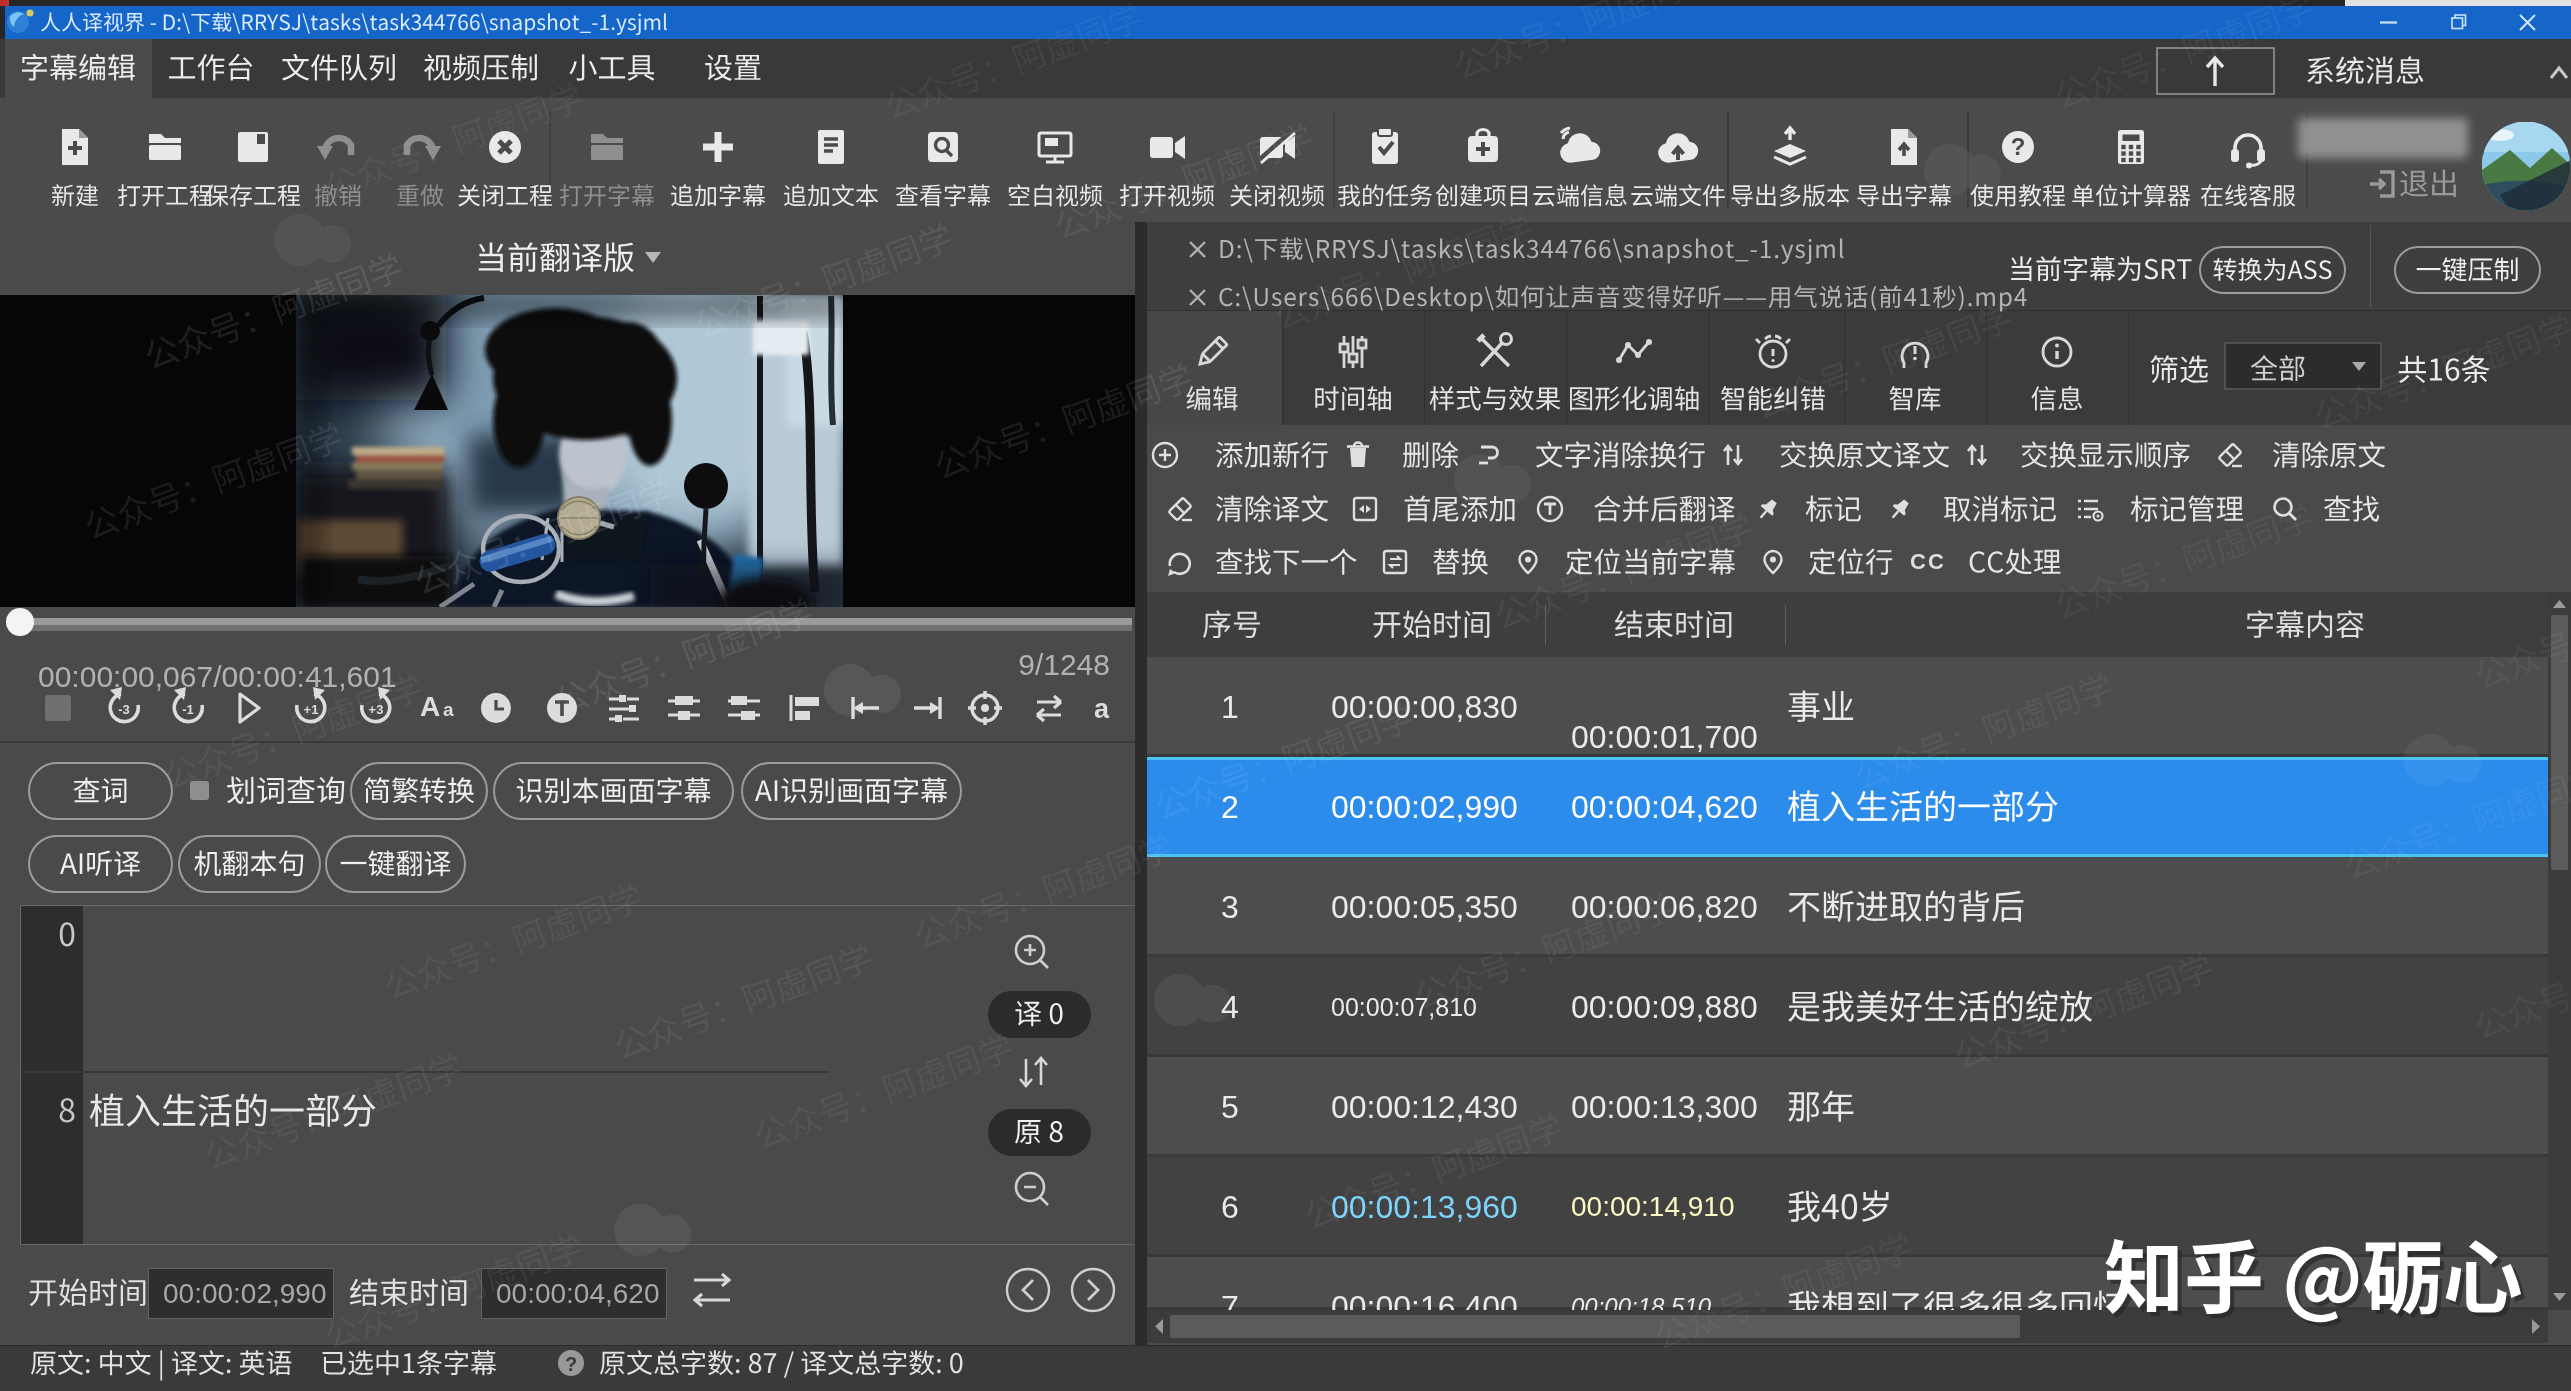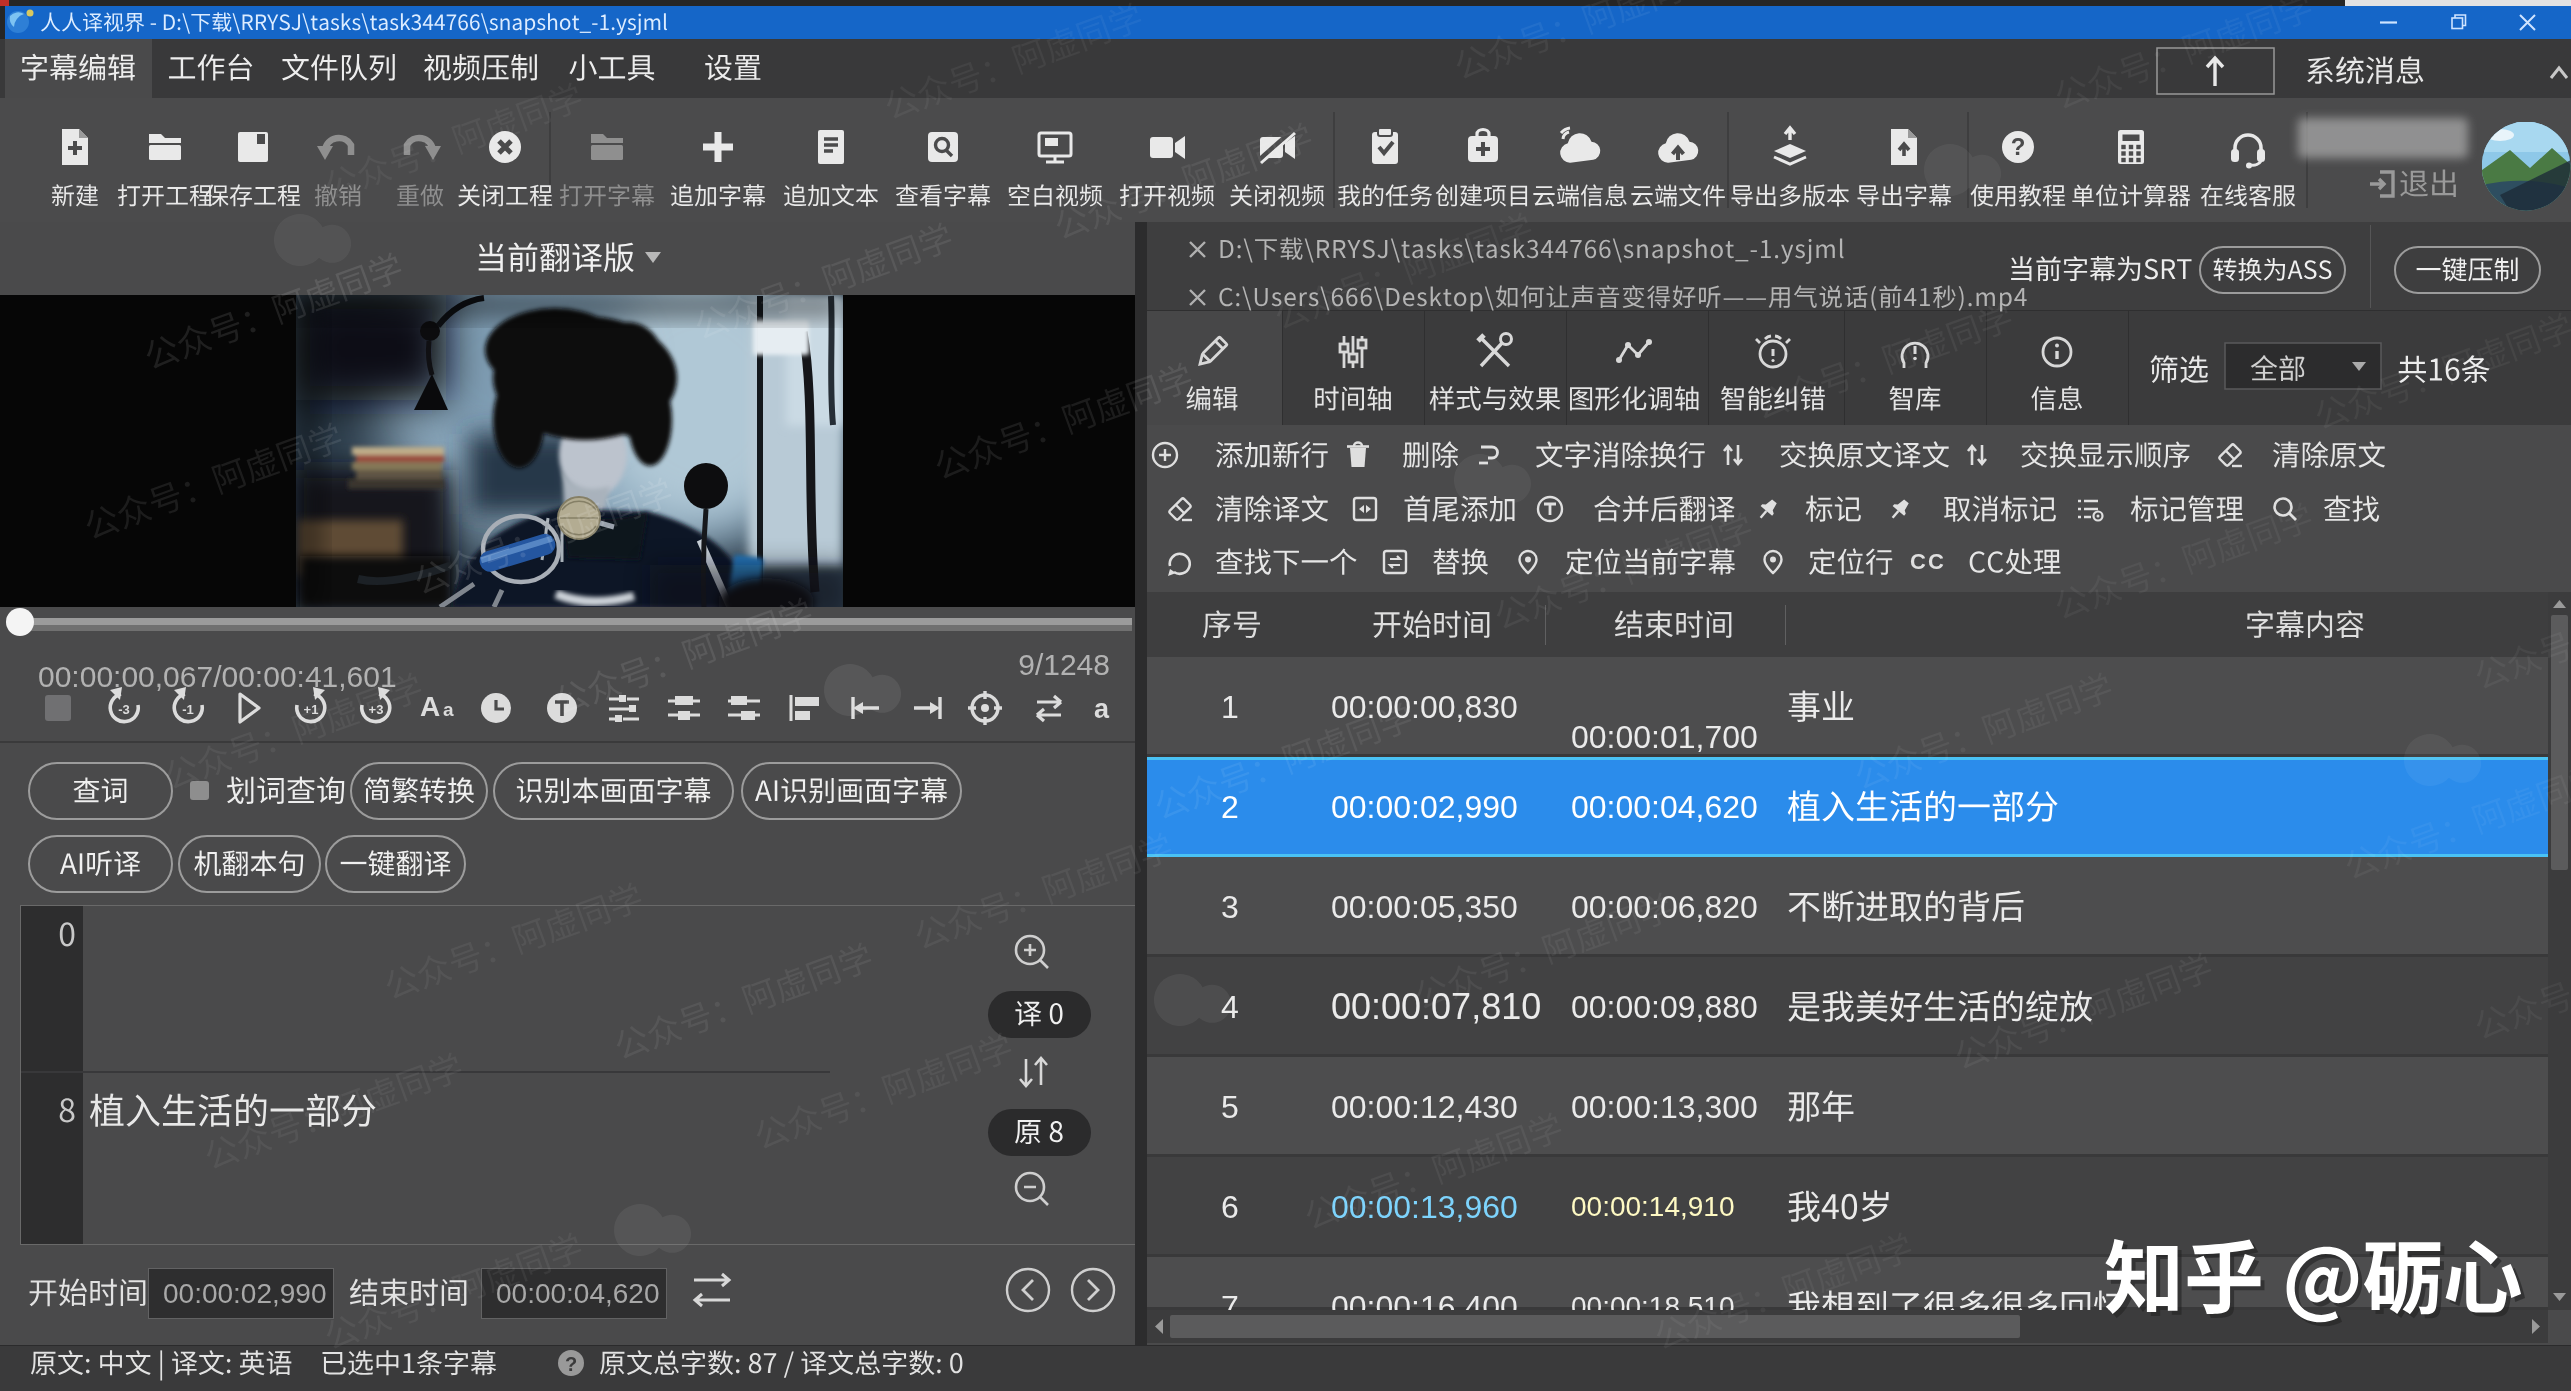--- a/index.html
+++ b/index.html
@@ -49,34 +49,34 @@
 <div style="position:absolute;left:1147px;top:757px;width:1401px;height:100px;background:#2b8ceb;border-top:3px solid #4ac2f4;border-bottom:3px solid #4ac2f4;box-sizing:border-box"></div>
 <div style="position:absolute;left:1200px;top:757px;width:60px;height:100px;font-size:32px;color:#ffffff;line-height:100px;white-space:pre;text-align:center">2</div>
 <div style="position:absolute;left:1331px;top:757px;width:250px;height:100px;font-size:32px;color:#ffffff;line-height:100px;white-space:pre;">00:00:02,990</div>
 <div style="position:absolute;left:1571px;top:757px;width:250px;height:100px;font-size:32px;color:#ffffff;line-height:100px;white-space:pre;">00:00:04,620</div>
 <div style="position:absolute;left:1147px;top:857px;width:1401px;height:100px;background:#4d4d4e;border-bottom:3px solid #39393a;box-sizing:border-box"></div>
 <div style="position:absolute;left:1200px;top:857px;width:60px;height:100px;font-size:32px;color:#eaeaea;line-height:100px;white-space:pre;text-align:center">3</div>
 <div style="position:absolute;left:1331px;top:857px;width:250px;height:100px;font-size:32px;color:#eaeaea;line-height:100px;white-space:pre;">00:00:05,350</div>
 <div style="position:absolute;left:1571px;top:857px;width:250px;height:100px;font-size:32px;color:#eaeaea;line-height:100px;white-space:pre;">00:00:06,820</div>
 <div style="position:absolute;left:1147px;top:957px;width:1401px;height:100px;background:#424243;border-bottom:3px solid #39393a;box-sizing:border-box"></div>
 <div style="position:absolute;left:1200px;top:957px;width:60px;height:100px;font-size:32px;color:#eaeaea;line-height:100px;white-space:pre;text-align:center">4</div>
-<div style="position:absolute;left:1331px;top:957px;width:250px;height:100px;font-size:36px;color:#eaeaea;line-height:100px;white-space:pre;">00:00:07,810</div>
+<div style="position:absolute;left:1331px;top:957px;width:250px;height:100px;font-size:25px;color:#eaeaea;line-height:100px;white-space:pre;">00:00:07,810</div>
 <div style="position:absolute;left:1571px;top:957px;width:250px;height:100px;font-size:32px;color:#eaeaea;line-height:100px;white-space:pre;">00:00:09,880</div>
 <div style="position:absolute;left:1147px;top:1057px;width:1401px;height:100px;background:#4d4d4e;border-bottom:3px solid #39393a;box-sizing:border-box"></div>
 <div style="position:absolute;left:1200px;top:1057px;width:60px;height:100px;font-size:32px;color:#eaeaea;line-height:100px;white-space:pre;text-align:center">5</div>
 <div style="position:absolute;left:1331px;top:1057px;width:250px;height:100px;font-size:32px;color:#eaeaea;line-height:100px;white-space:pre;">00:00:12,430</div>
 <div style="position:absolute;left:1571px;top:1057px;width:250px;height:100px;font-size:32px;color:#eaeaea;line-height:100px;white-space:pre;">00:00:13,300</div>
 <div style="position:absolute;left:1147px;top:1157px;width:1401px;height:100px;background:#424243;border-bottom:3px solid #39393a;box-sizing:border-box"></div>
 <div style="position:absolute;left:1200px;top:1157px;width:60px;height:100px;font-size:32px;color:#eaeaea;line-height:100px;white-space:pre;text-align:center">6</div>
 <div style="position:absolute;left:1331px;top:1157px;width:250px;height:100px;font-size:32px;color:#7dd3fc;line-height:100px;white-space:pre;">00:00:13,960</div>
 <div style="position:absolute;left:1571px;top:1157px;width:250px;height:100px;font-size:28px;color:#fef9c3;line-height:100px;white-space:pre;">00:00:14,910</div>
 <div style="position:absolute;left:1147px;top:1257px;width:1401px;height:53px;background:#4d4d4e;border-bottom:3px solid #39393a;box-sizing:border-box"></div>
 <div style="position:absolute;left:1200px;top:1257px;width:60px;height:100px;font-size:32px;color:#eaeaea;line-height:100px;white-space:pre;text-align:center">7</div>
 <div style="position:absolute;left:1331px;top:1257px;width:250px;height:100px;font-size:32px;color:#eaeaea;line-height:100px;white-space:pre;">00:00:16,400</div>
-<div style="position:absolute;left:1571px;top:1257px;width:250px;height:100px;font-size:28px;color:#eaeaea;line-height:100px;white-space:pre;">00:00:18,510</div>
+<div style="position:absolute;left:1571px;top:1257px;width:250px;height:100px;font-size:24px;color:#eaeaea;line-height:100px;white-space:pre;font-style:italic;">00:00:18,510</div>
 <div style="position:absolute;left:2548px;top:592px;width:23px;height:718px;background:#3c3c3d"></div>
 <div style="position:absolute;left:2551px;top:615px;width:17px;height:255px;background:#5b5b5c;border-radius:2px"></div>
 <div style="position:absolute;left:1147px;top:1310px;width:1401px;height:33px;background:#3c3c3d"></div>
 <div style="position:absolute;left:1170px;top:1315px;width:850px;height:23px;background:#5b5b5c;border-radius:2px"></div>
 <div style="position:absolute;left:0px;top:1345px;width:2571px;height:46px;background:#3a3a3b;border-top:1px solid #2b2b2c;box-sizing:border-box"></div>
 <div style="position:absolute;left:38px;top:645px;width:500px;height:40px;font-size:30px;color:#b2b2b2;line-height:40px;white-space:pre;margin-top:12px;">00:00:00,067/00:00:41,601</div>
 <div style="position:absolute;left:910px;top:645px;width:200px;height:40px;font-size:30px;color:#b2b2b2;line-height:40px;white-space:pre;text-align:right">9/1248</div>
 <div style="position:absolute;left:148px;top:1268px;width:186px;height:51px;background:#2e2e2f;border:1px solid #626263;box-sizing:border-box"></div>
 <div style="position:absolute;left:481px;top:1268px;width:186px;height:51px;background:#2e2e2f;border:1px solid #626263;box-sizing:border-box"></div>
 <div style="position:absolute;left:163px;top:1268px;width:170px;height:51px;font-size:28px;color:#a8a8a8;line-height:51px;white-space:pre;">00:00:02,990</div>

